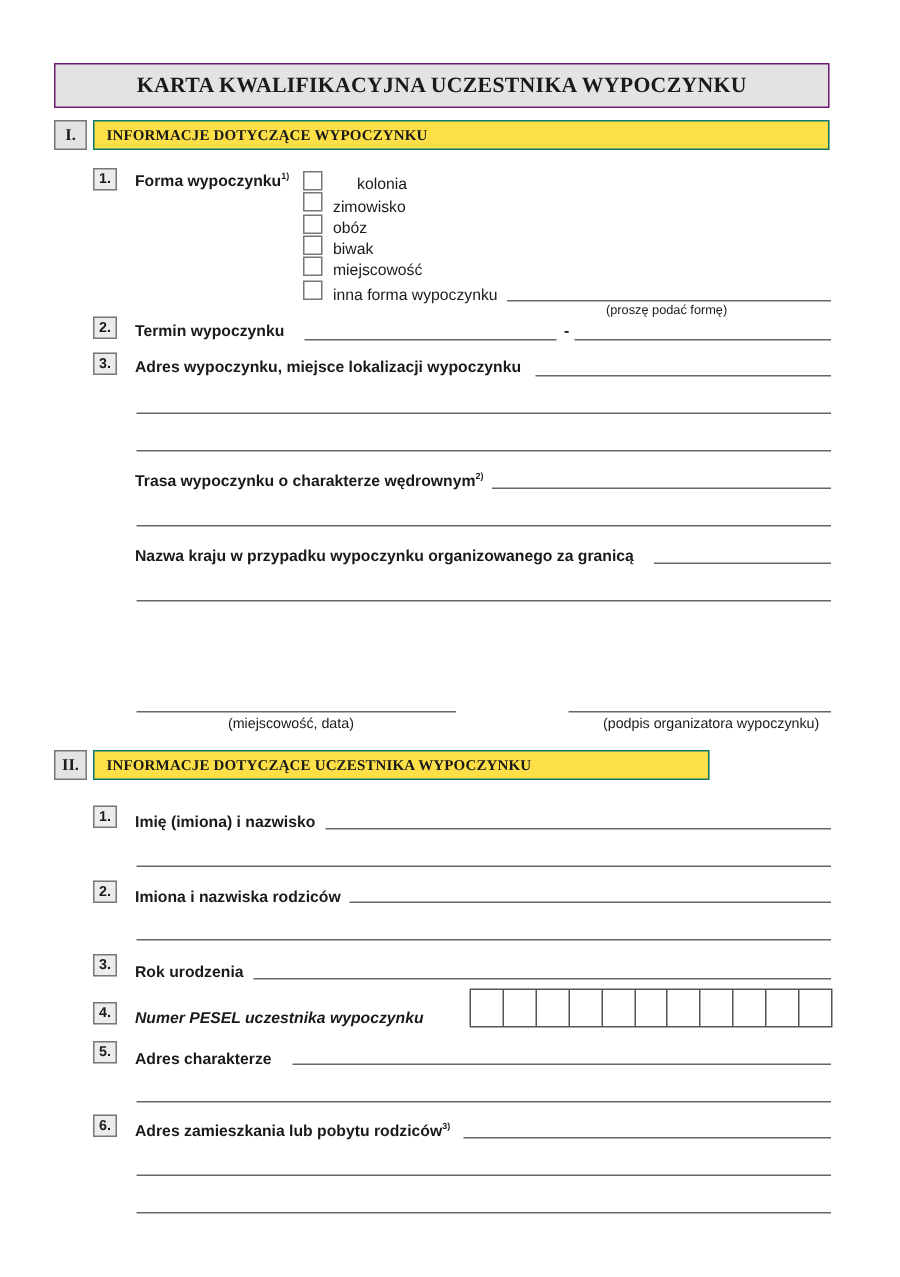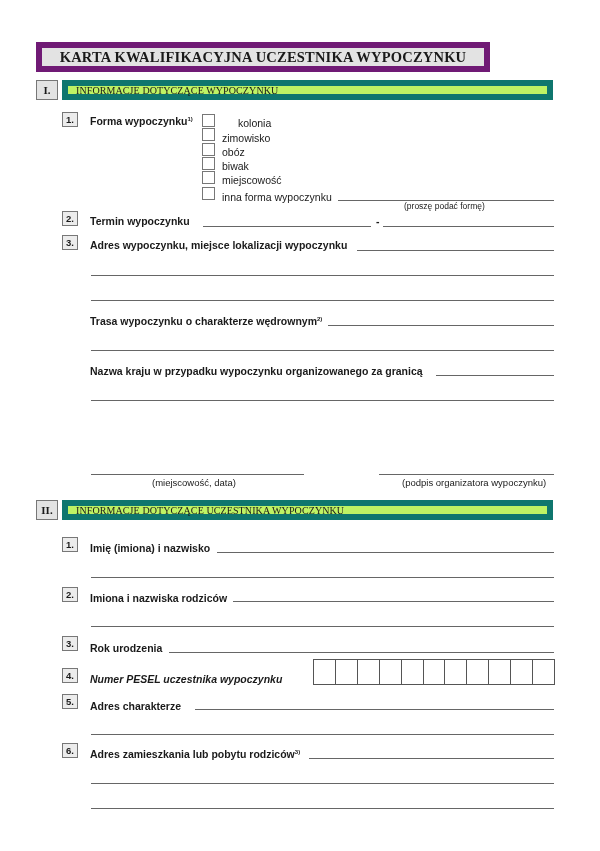--- a/index.html
+++ b/index.html
@@ -1,20 +1,20 @@
 <!DOCTYPE html>
 <html><head>
 <meta charset="utf-8">
 <style>
   html, body { margin:0; padding:0; background:#ffffff; }
   body { width:600px; height:851px; position:relative; overflow:hidden; font-family:"Liberation Sans", sans-serif; color:#1a1a1a; }
   .abs { position:absolute; }
-  .title-box { left:36px; top:42px; width:454px; height:30px; background:#e3e3e3; border:6px solid #701a75; box-sizing:border-box; display:flex; align-items:center; justify-content:center; font-family:"Liberation Serif", serif; font-weight:bold; font-size:14.5px; letter-spacing:0.2px; }
+  .title-box { left:36px; top:42px; width:517px; height:30px; background:#e3e3e3; border:1px solid #701a75; box-sizing:border-box; display:flex; align-items:center; justify-content:center; font-family:"Liberation Serif", serif; font-weight:bold; font-size:14.5px; letter-spacing:0.2px; }
   .sec-num { height:20px; background:#e3e3e3; border:1px solid #777; box-sizing:border-box; display:flex; align-items:center; justify-content:center; font-family:"Liberation Serif", serif; font-weight:bold; font-size:11px; }
-  .sec-title { height:20px; background:#bef264; border:6px solid #0f766e; box-sizing:border-box; display:flex; align-items:center; padding-left:8px; font-family:"Liberation Serif", serif; font-weight:normal; font-size:10px; letter-spacing:0.1px; }
+  .sec-title { height:20px; background:#fde047; border:1px solid #0f766e; box-sizing:border-box; display:flex; align-items:center; padding-left:8px; font-family:"Liberation Serif", serif; font-weight:bold; font-size:10px; letter-spacing:0.1px; }
   .num { width:16px; height:15px; background:#ececec; border:1px solid #777; box-sizing:border-box; display:flex; align-items:center; justify-content:center; font-size:9.5px; font-weight:bold; }
   .lbl { font-size:10.5px; font-weight:bold; white-space:nowrap; }
   .opt { font-size:10.5px; white-space:nowrap; }
   .small { font-size:9.5px; white-space:nowrap; }
   .tiny { font-size:8.5px; white-space:nowrap;text-align:center; }
   sup { font-size:6px; }
   .line { height:0; border-top:1px solid #666; }
   .cb { width:13px; height:13px; border:1px solid #777; box-sizing:border-box; background:#fff; }
   .pesel { left:313px; top:659px; width:242px; height:26px; display:flex; border:1px solid #555; box-sizing:border-box; }
   .pesel .cell { flex:1; border-right:1px solid #555; }
@@ -65,21 +65,21 @@
 <div class="abs lbl" style="left:90px;top:365px;">Nazwa kraju w przypadku wypoczynku organizowanego za granicą</div>
 <div class="abs line" style="left:436px;top:375px;width:118px;"></div>
 <div class="abs line" style="left:91px;top:400px;width:463px;"></div>
 
 <div class="abs line" style="left:91px;top:474px;width:213px;"></div>
 <div class="abs small" style="left:152px;top:477px;">(miejscowość, data)</div>
 <div class="abs line" style="left:379px;top:474px;width:175px;"></div>
 <div class="abs small" style="left:402px;top:477px;">(podpis organizatora wypoczynku)</div>
 
 <div class="abs sec-num" style="left:36px;top:500px;width:22px;">II.</div>
-<div class="abs sec-title" style="left:62px;top:500px;width:491px;">INFORMACJE DOTYCZĄCE UCZESTNIKA WYPOCZYNKU</div>
+<div class="abs sec-title" style="left:62px;top:500px;width:411px;">INFORMACJE DOTYCZĄCE UCZESTNIKA WYPOCZYNKU</div>
 
 <div class="abs num" style="left:62px;top:537px;">1.</div>
 <div class="abs lbl" style="left:90px;top:542px;">Imię (imiona) i nazwisko</div>
 <div class="abs line" style="left:217px;top:552px;width:337px;"></div>
 <div class="abs line" style="left:91px;top:577px;width:463px;"></div>
 
 <div class="abs num" style="left:62px;top:587px;">2.</div>
 <div class="abs lbl" style="left:90px;top:592px;">Imiona i nazwiska rodziców</div>
 <div class="abs line" style="left:233px;top:601px;width:321px;"></div>
 <div class="abs line" style="left:91px;top:626px;width:463px;"></div>

